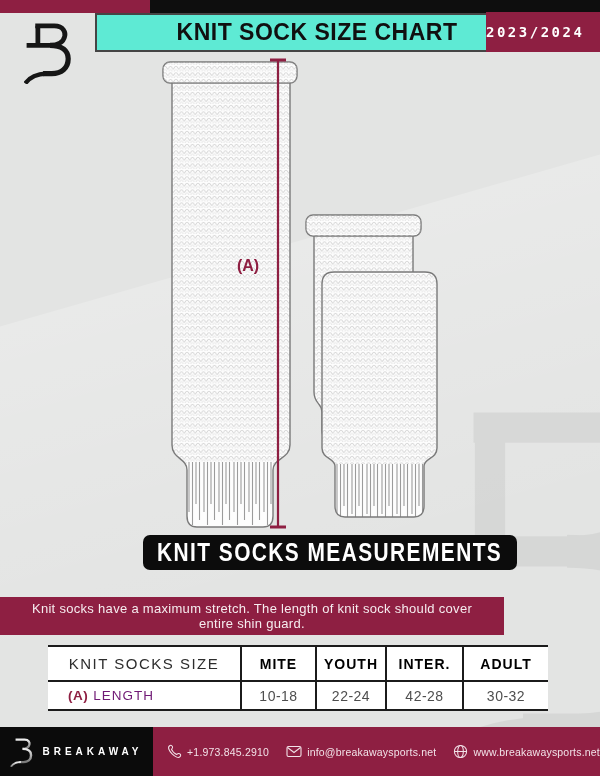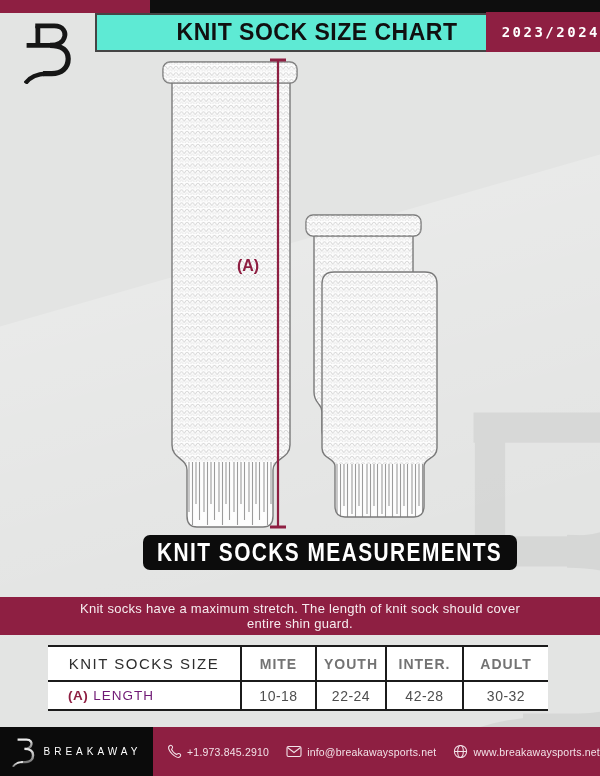--- a/index.html
+++ b/index.html
@@ -15,21 +15,21 @@
   
   .brand-logo{position:absolute;left:24px;top:18px;z-index:4;}
   .title-box{
     position:absolute;left:95px;top:13px;width:444px;height:39px;
     background:#5eead4;border:2px solid #454545;box-sizing:border-box;
     display:flex;align-items:center;justify-content:center;z-index:4;
   }
   .title-box span{font-size:23px;font-weight:bold;letter-spacing:.5px;color:#101010;}
   .season-box{
     position:absolute;left:486px;top:12px;width:114px;height:40px;
-    background:var(--maroon,#8E1F42);display:flex;align-items:center;justify-content:flex-end;z-index:4;
+    background:var(--maroon,#8E1F42);display:flex;align-items:center;justify-content:flex-start;z-index:4;
   }
   .season-box span{
     font-family:"DejaVu Sans Mono", monospace;font-weight:bold;
     font-size:14px;letter-spacing:2.5px;color:#fff;
   }
   
   .sheen{position:absolute;left:-150px;top:240px;width:950px;height:330px;
     background:linear-gradient(rgba(255,255,255,.22),rgba(255,255,255,0));
     transform:rotate(-16deg);z-index:0;}
   
@@ -41,47 +41,47 @@
     border-radius:7px;display:flex;align-items:center;justify-content:center;z-index:3;
   }
   .measure-banner span{
     display:inline-block;color:#fff;font-weight:bold;font-size:22px;letter-spacing:1.5px;
     transform:scale(.95,1.18);white-space:nowrap;
   }
   .unit-line{position:absolute;left:0;top:573px;width:600px;text-align:center;z-index:3;}
   .unit-line span{font-style:italic;font-weight:bold;font-size:14px;color:#3C3C3C;letter-spacing:.5px;}
   
   .note-banner{
-    position:absolute;left:0;top:597px;width:600px;height:38px;background:var(--maroon,#8E1F42);
+    position:absolute;left:0;top:597px;width:504px;height:38px;background:var(--maroon,#8E1F42);
     display:flex;align-items:center;justify-content:center;z-index:3;
   }
   .note-banner span{
     display:block;max-width:445px;text-align:center;color:#F6ECEF;
     font-size:13px;line-height:15px;letter-spacing:.3px;
   }
   
   .size-table{
     position:absolute;left:48px;top:645px;width:500px;z-index:3;background:#fff;
     border-top:2.5px solid #1B1B1B;border-bottom:2.5px solid #1B1B1B;box-sizing:border-box;
   }
   .tr{display:grid;grid-template-columns:192px 75px 70px 77px 86px;}
   .tr.thead{height:35px;border-bottom:2.5px solid #1B1B1B;box-sizing:border-box;}
   .tr.tdata{height:27px;}
   .td{display:flex;align-items:center;justify-content:center;overflow:hidden;}
   .td + .td{border-left:2px solid #1B1B1B;}
   .th-label{font-size:15px;letter-spacing:1.5px;color:#2D2D2D;}
-  .th-size{font-size:14px;font-weight:bold;letter-spacing:1px;color:#737373;}
+  .th-size{font-size:14px;font-weight:bold;letter-spacing:1px;color:#000000;}
   .td.row-label{justify-content:flex-start;padding-left:20px;}
   .row-label .prefix{color:var(--maroon,#8E1F42);font-weight:bold;font-size:13.5px;letter-spacing:.5px;margin-right:5px;}
   .row-label .lbl{color:#701a75;font-size:13.5px;letter-spacing:1px;}
   .td-val{font-size:14px;color:#4E4E4E;letter-spacing:.5px;}
   
   .footer{position:absolute;left:0;top:727px;width:600px;height:49px;z-index:5;display:flex;}
   .footer-black{width:163px;height:100%;background:#0B0B0B;display:flex;align-items:center;justify-content:center;gap:7px;}
-  .footer-brand{color:#fff;font-weight:normal;font-size:10px;letter-spacing:4px;}
+  .footer-brand{color:#fff;font-weight:bold;font-size:10px;letter-spacing:4px;}
   .footer-maroon{flex:1;height:100%;background:var(--maroon,#8E1F42);display:flex;align-items:center;gap:17px;padding-left:14px;}
   .contact{display:flex;align-items:center;gap:5px;}
   .contact span{color:#F2E2E8;font-size:10.5px;letter-spacing:.2px;}
 </style>
 </head>
 <body>
 
 <div class="page" style="--maroon: #8E1F42; --ink: #0E0E0E; --bg: #E3E4E3;">
 
   <div class="sheen"></div>

